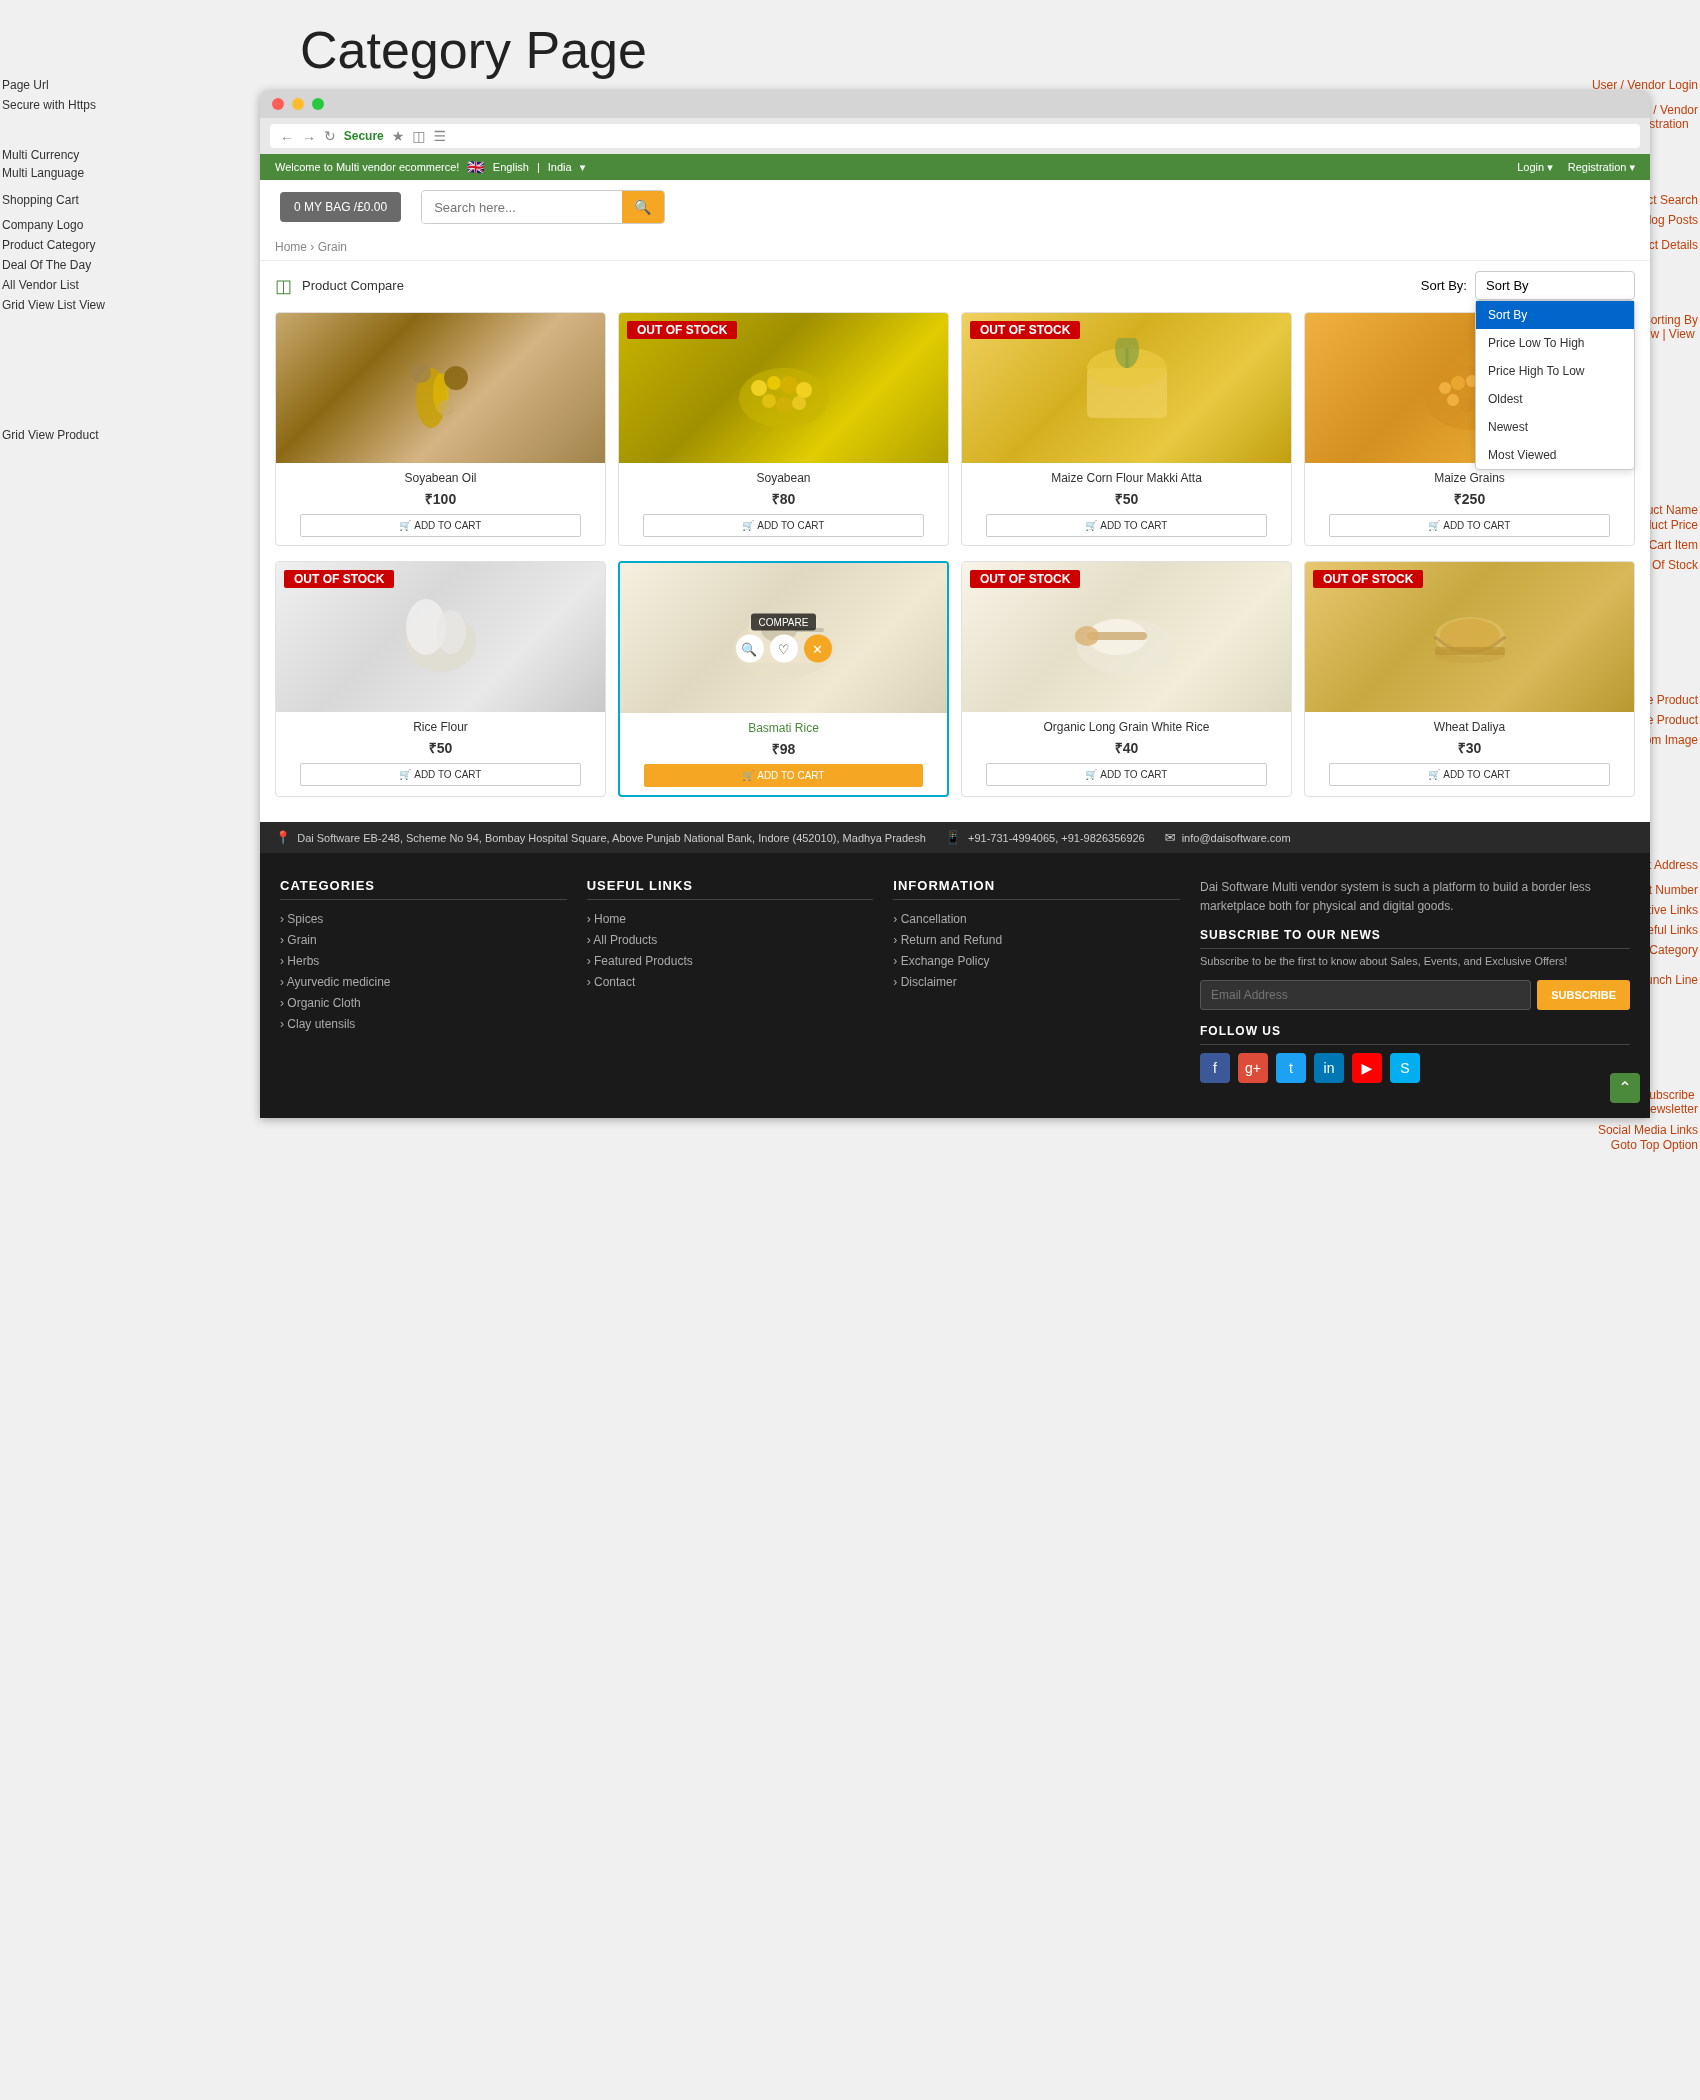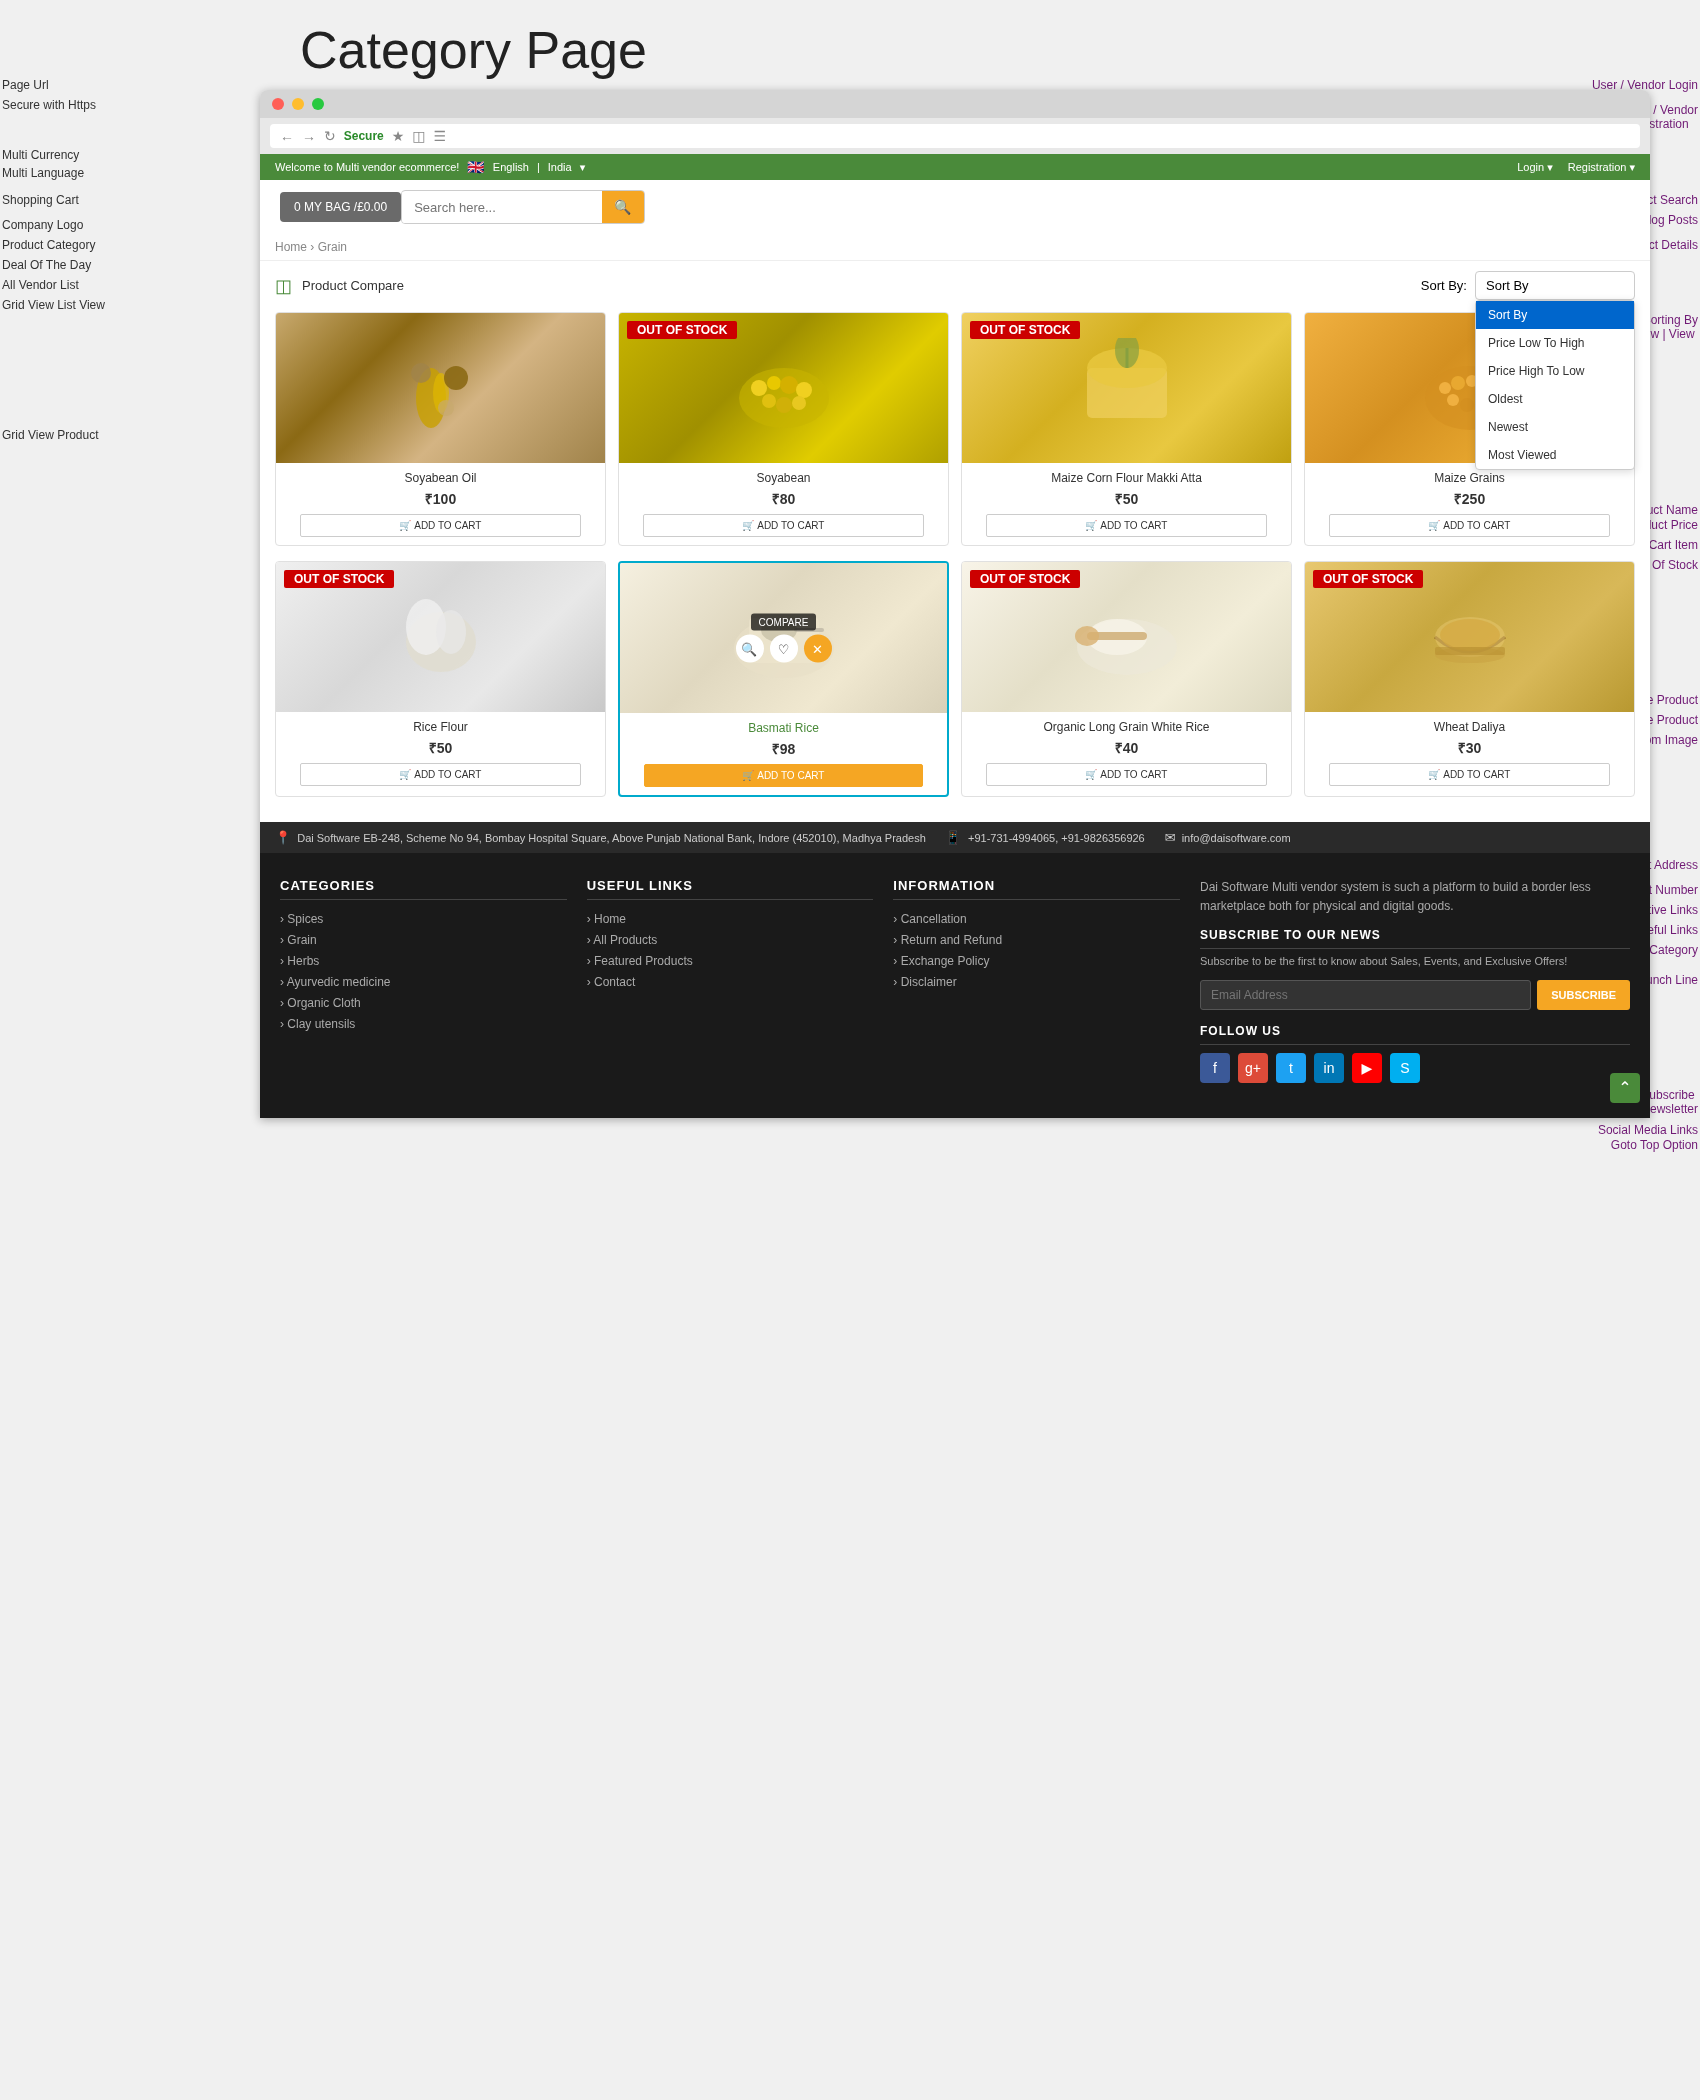--- a/index.html
+++ b/index.html
@@ -77,20 +77,21 @@
     .top-bar-right { display: flex; align-items: center; gap: 15px; }
     .flag { font-size: 14px; }
     .top-bar-link { color: #fff; text-decoration: none; cursor: pointer; }
 
     
     .header {
       background: #fff;
       display: flex;
       align-items: center;
       padding: 10px 20px;
+      gap: 20px;
     }
     .cart-btn {
       background: #6a6a6a;
       color: #fff;
       border: none;
       padding: 8px 14px;
       border-radius: 4px;
       font-size: 12px;
       cursor: pointer;
       white-space: nowrap;
@@ -445,21 +446,21 @@
       left: 0;
       font-size: 12px;
       color: #333;
       white-space: nowrap;
       text-align: right;
     }
     .ann-right {
       position: absolute;
       right: 0;
       font-size: 12px;
-      color: #701a75;
+      color: #c2410c;
       white-space: nowrap;
       text-align: left;
     }
 
     .browser-wrapper {
       position: relative;
       left: 130px;
       width: 1390px;
     }
   </style>

